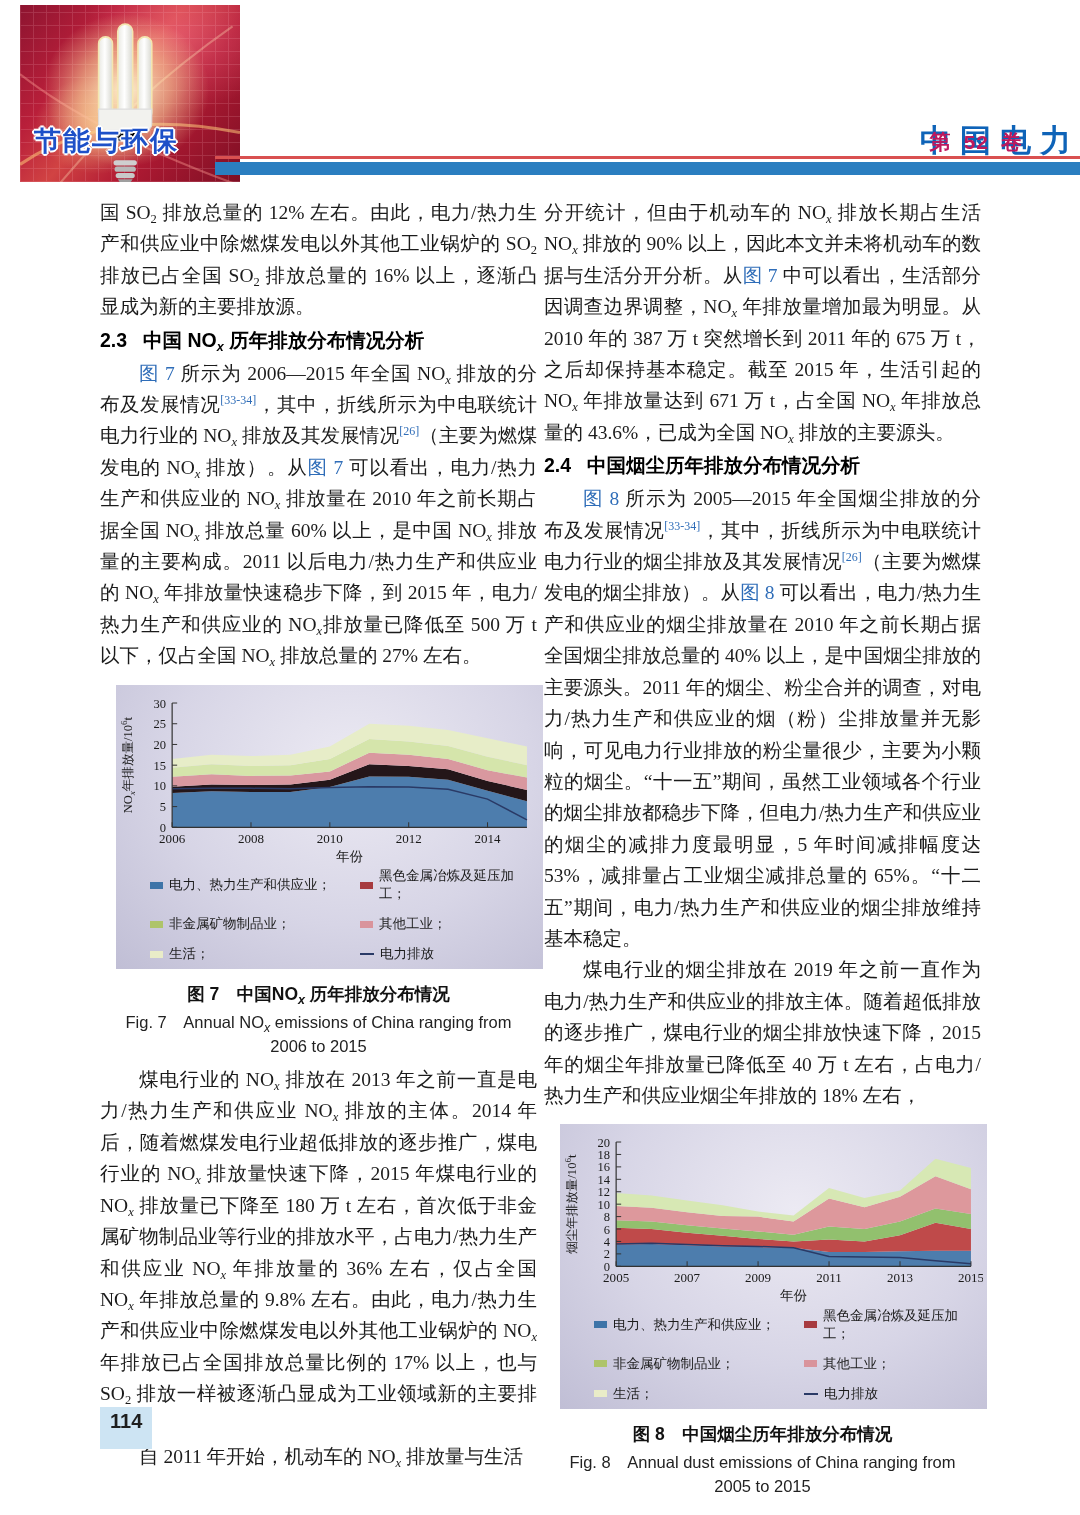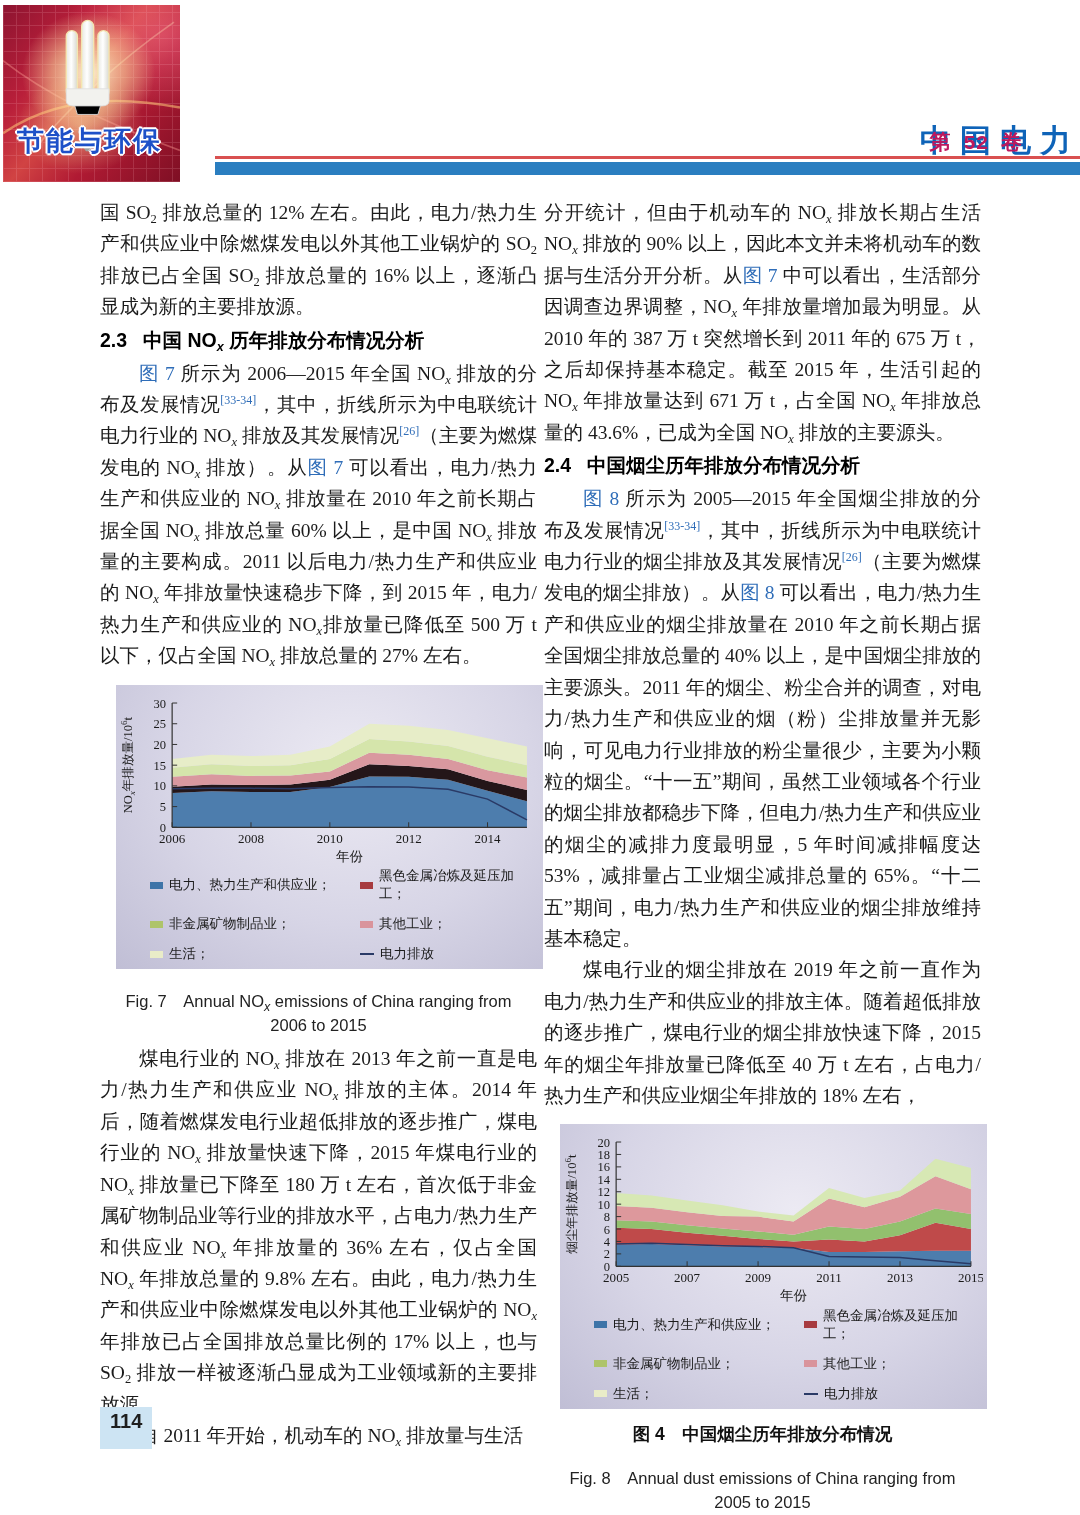--- a/index.html
+++ b/index.html
@@ -1,20 +1,20 @@
 <!DOCTYPE html>
 <html lang="zh"><head>
 <meta charset="utf-8">
 <style>
   html,body{margin:0;padding:0;background:#e9e9e9;}
   .page{position:relative;width:1080px;height:1515px;background:#ffffff;margin:0 auto;
         font-family:"Liberation Serif",serif;color:#1b1b1b;overflow:hidden;}
 
   
-  .logo{position:absolute;left:3px;top:5px;width:177px;height:177px;overflow:hidden;
+  .logo{position:absolute;left:20px;top:5px;width:220px;height:177px;overflow:hidden;
         background:
           radial-gradient(ellipse 90px 70px at 78px 120px, rgba(255,230,160,.55), rgba(255,230,160,0) 70%),
           radial-gradient(ellipse 140px 110px at 160px 30px, rgba(255,120,150,.45), rgba(255,120,150,0) 70%),
           linear-gradient(128deg,#8d1430 0%,#b91f3a 28%,#d14343 46%,#b01a33 66%,#7e0f24 100%);}
   .logo .grid-overlay{position:absolute;inset:0;opacity:.18;
         background-image:repeating-linear-gradient(0deg,rgba(255,190,200,.9) 0 1px,transparent 1px 13px),
                          repeating-linear-gradient(90deg,rgba(255,190,200,.9) 0 1px,transparent 1px 13px);}
   .logo svg{position:absolute;inset:0;}
   .logo .banner-text{position:absolute;left:14px;top:118px;font-family:"Liberation Sans",sans-serif;
         font-weight:bold;font-size:27px;letter-spacing:2px;color:#1d50c8;white-space:nowrap;
@@ -47,21 +47,21 @@
   .figure-block{margin:13px 0 6px;}
   .figure-box{width:421px;margin-left:16px;padding:10px 4px 6px 2px;
         background:radial-gradient(ellipse at 55% 30%, #eceaf3 0%, #d7d5e6 55%, #c0bed5 100%);}
   .figure-box svg{display:block;width:100%;height:auto;}
   .chart-legend{display:grid;grid-template-columns:54% 46%;padding-left:32px;margin-top:2px;row-gap:12px;}
   .legend-item{display:flex;align-items:center;font-size:13.5px;line-height:18px;color:#1c1c1c;}
   .legend-swatch{flex:0 0 auto;width:13px;height:7px;margin-right:6px;}
   .legend-swatch.line{height:2.5px;width:14px;}
   .fig-caption-zh{margin:13px 0 2px;text-align:center;font-family:"Liberation Sans",sans-serif;
         font-weight:bold;font-size:17.5px;color:#111;}
-  .fig-caption-en{max-width:392px;margin:20px auto 0;text-align:center;
+  .fig-caption-en{max-width:392px;margin:4px auto 0;text-align:center;
         font-family:"Liberation Sans",sans-serif;font-size:16.5px;line-height:24px;color:#222;}
 
   .page-number{position:absolute;left:100px;top:1407px;background:#cde4f3;padding:3px 10px 16px;
         font-family:"Liberation Sans",sans-serif;font-weight:bold;font-size:20px;color:#1e1e1e;}
 </style>
 </head>
 <body>
 
 <div class="page">
 
@@ -173,20 +173,21 @@
             <div class="legend-item">
               <span class="legend-swatch" style="background: rgb(233, 236, 200);"></span>
               <span>生活；</span>
             </div>
             <div class="legend-item">
               <span class="legend-swatch line" style="background: rgb(42, 58, 102);"></span>
               <span>电力排放</span>
             </div>
           </div>
       </div>
+      <div class="fig-caption-zh"><span class="r-p">图 7　中国NO</span><span class="r-subx">x</span><span class="r-p"> 历年排放分布情况</span></div>
       <div class="fig-caption-en"><span class="r-p">Fig. 7　Annual NO</span><span class="r-subx">x</span><span class="r-p"> emissions of China ranging from 2006 to 2015</span></div>
     </div>
 
     <p class="body-text indent"><span class="r-p">煤电行业的 NO</span><span class="r-subx">x</span><span class="r-p"> 排放在 2013 年之前一直是电力/热力生产和供应业 NO</span><span class="r-subx">x</span><span class="r-p"> 排放的主体。2014 年后，随着燃煤发电行业超低排放的逐步推广，煤电行业的 NO</span><span class="r-subx">x</span><span class="r-p"> 排放量快速下降，2015 年煤电行业的 NO</span><span class="r-subx">x</span><span class="r-p"> 排放量已下降至 180 万 t 左右，首次低于非金属矿物制品业等行业的排放水平，占电力/热力生产和供应业 NO</span><span class="r-subx">x</span><span class="r-p"> 年排放量的 36% 左右，仅占全国 NO</span><span class="r-subx">x</span><span class="r-p"> 年排放总量的 9.8% 左右。由此，电力/热力生产和供应业中除燃煤发电以外其他工业锅炉的 NO</span><span class="r-subx">x</span><span class="r-p"> 年排放已占全国排放总量比例的 17% 以上，也与 SO</span><span class="r-sub">2</span><span class="r-p"> 排放一样被逐渐凸显成为工业领域新的主要排放源。</span></p>
     <p class="body-text indent"><span class="r-p">自 2011 年开始，机动车的 NO</span><span class="r-subx">x</span><span class="r-p"> 排放量与生活</span></p>
   </div>
 
   <div class="col col-right">
     <p class="body-text"><span class="r-p">分开统计，但由于机动车的 NO</span><span class="r-subx">x</span><span class="r-p"> 排放长期占生活 NO</span><span class="r-subx">x</span><span class="r-p"> 排放的 90% 以上，因此本文并未将机动车的数据与生活分开分析。从</span><span class="r-ref">图 7</span><span class="r-p"> 中可以看出，生活部分因调查边界调整，NO</span><span class="r-subx">x</span><span class="r-p"> 年排放量增加最为明显。从 2010 年的 387 万 t 突然增长到 2011 年的 675 万 t，之后却保持基本稳定。截至 2015 年，生活引起的 NO</span><span class="r-subx">x</span><span class="r-p"> 年排放量达到 671 万 t，占全国 NO</span><span class="r-subx">x</span><span class="r-p"> 年排放总量的 43.6%，已成为全国 NO</span><span class="r-subx">x</span><span class="r-p"> 排放的主要源头。</span></p>
     <h3 class="section-heading"><span class="h-num">2.4</span><span><span class="r-p">中国烟尘历年排放分布情况分析</span></span></h3>
@@ -263,19 +264,19 @@
             <div class="legend-item">
               <span class="legend-swatch" style="background: rgb(233, 236, 200);"></span>
               <span>生活；</span>
             </div>
             <div class="legend-item">
               <span class="legend-swatch line" style="background: rgb(42, 58, 102);"></span>
               <span>电力排放</span>
             </div>
           </div>
       </div>
-      <div class="fig-caption-zh"><span class="r-p">图 4　中国烟尘历年排放分布情况</span></div>
+      <div class="fig-caption-zh"><span class="r-p">图 8　中国烟尘历年排放分布情况</span></div>
       <div class="fig-caption-en"><span class="r-p">Fig. 8　Annual dust emissions of China ranging from 2005 to 2015</span></div>
     </div>
   </div>
 
   <div class="page-number">114</div>
 </div>
 
 </body></html>

